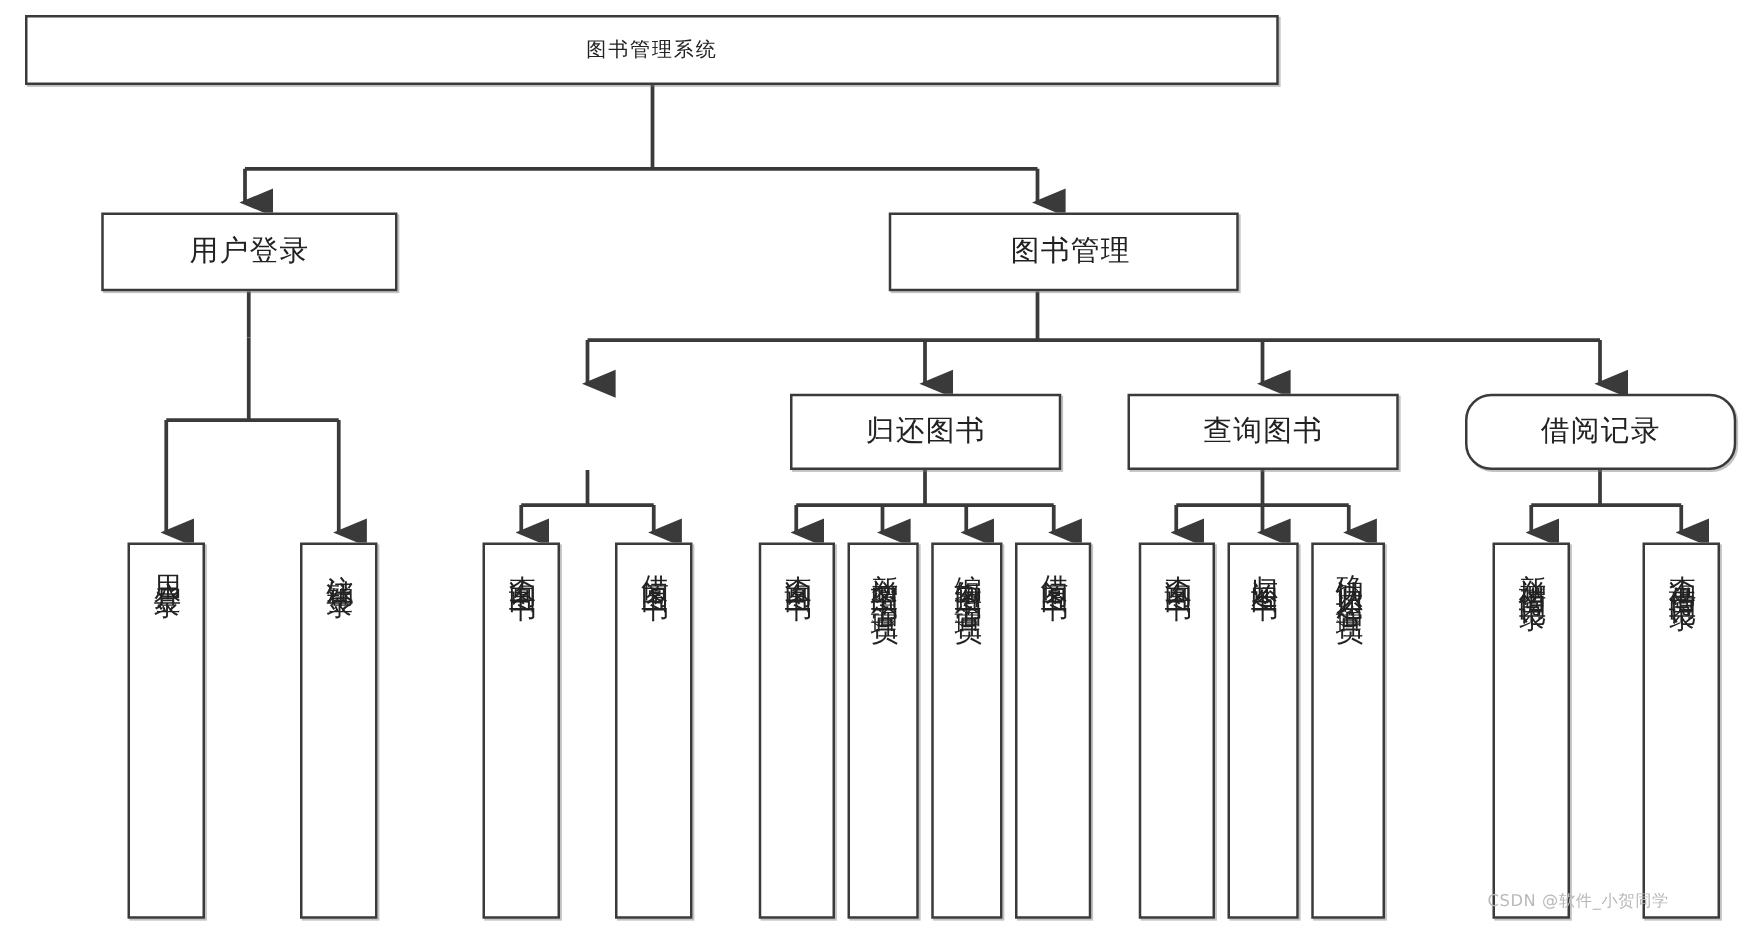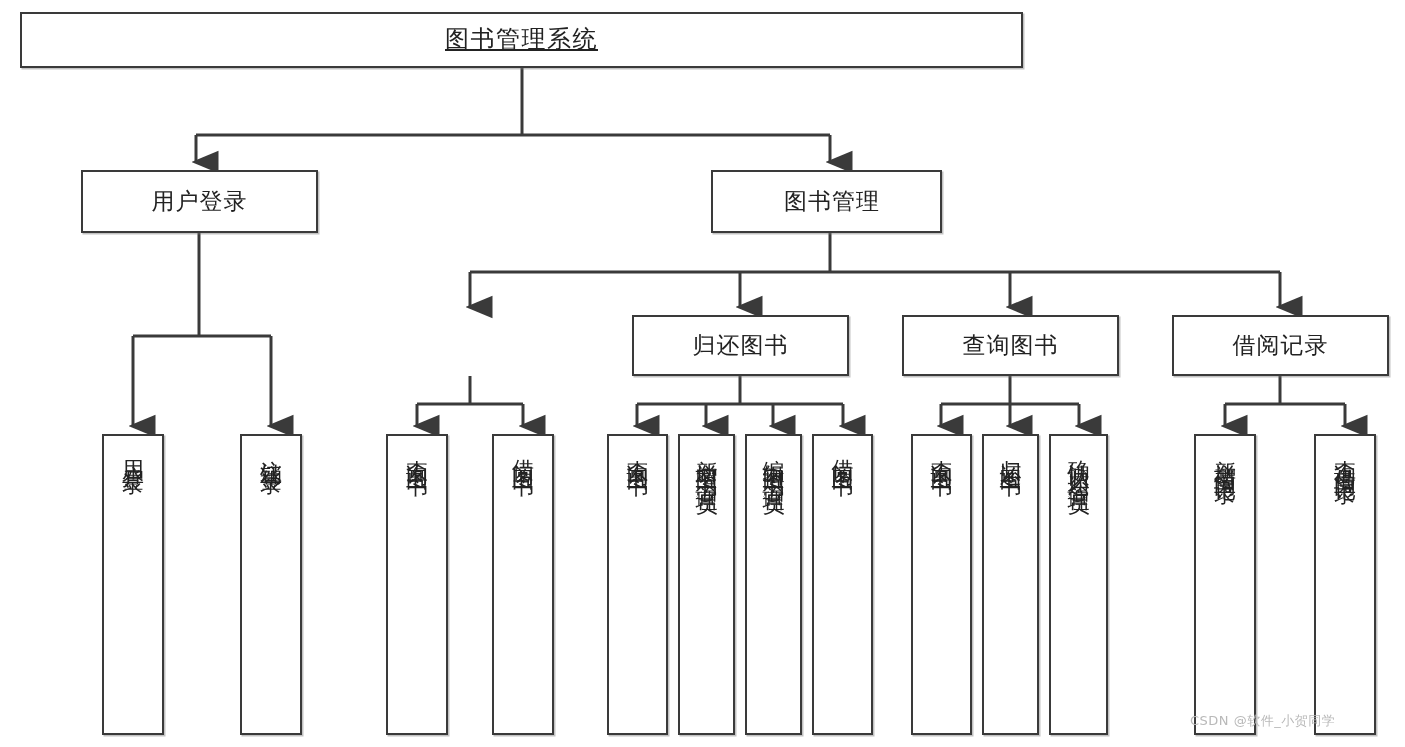--- a/index.html
+++ b/index.html
@@ -42,23 +42,22 @@
     line-height: 1.08;
     text-align: center;
     white-space: nowrap;
   }
   
   .node.h .label {
     font-size: 23px;
     letter-spacing: 1px;
   }
   .node.root .label {
-    font-size: 24px;
+    font-size: 16px;
     letter-spacing: 1.5px;
-    text-decoration: underline;
   }
   
   .node.v {
     align-items: flex-start;
     padding-top: 6px;
   }
   .node.v .label {
     writing-mode: vertical-rl;
     text-orientation: upright;
     font-size: 22px;
@@ -135,31 +134,31 @@
     </g>
   </svg>
 
   <div class="node h root" style="left:20px; top:12px; width:1003px; height:56px;">
     <span class="label">图书管理系统</span>
   </div>
 
   <div class="node h" style="left:81px; top:170px; width:237px; height:63px;">
     <span class="label">用户登录</span>
   </div>
-  <div class="node h" style="left:711px; top:170px; width:231px; height:63px;padding-left:11px;">
+  <div class="node h" style="left:711px; top:170px; width:280px; height:63px;padding-left:11px;">
     <span class="label">图书管理</span>
   </div>
 
   <div class="node h" style="left:632px; top:315px; width:217px; height:61px;">
     <span class="label">归还图书</span>
   </div>
   <div class="node h" style="left:902px; top:315px; width:217px; height:61px;">
     <span class="label">查询图书</span>
   </div>
-  <div class="node h" style="left:1172px; top:315px; width:217px; height:61px;">
+  <div class="node h" style="left:1172px; top:315px; width:217px; height:61px;border-radius:21px;">
     <span class="label">借阅记录</span>
   </div>
 
   <div class="node v" style="left:102px; top:434px; width:62px; height:301px;">
     <span class="label">用户登录</span>
   </div>
   <div class="node v" style="left:240px; top:434px; width:62px; height:301px;">
     <span class="label">注销登录</span>
   </div>
 

